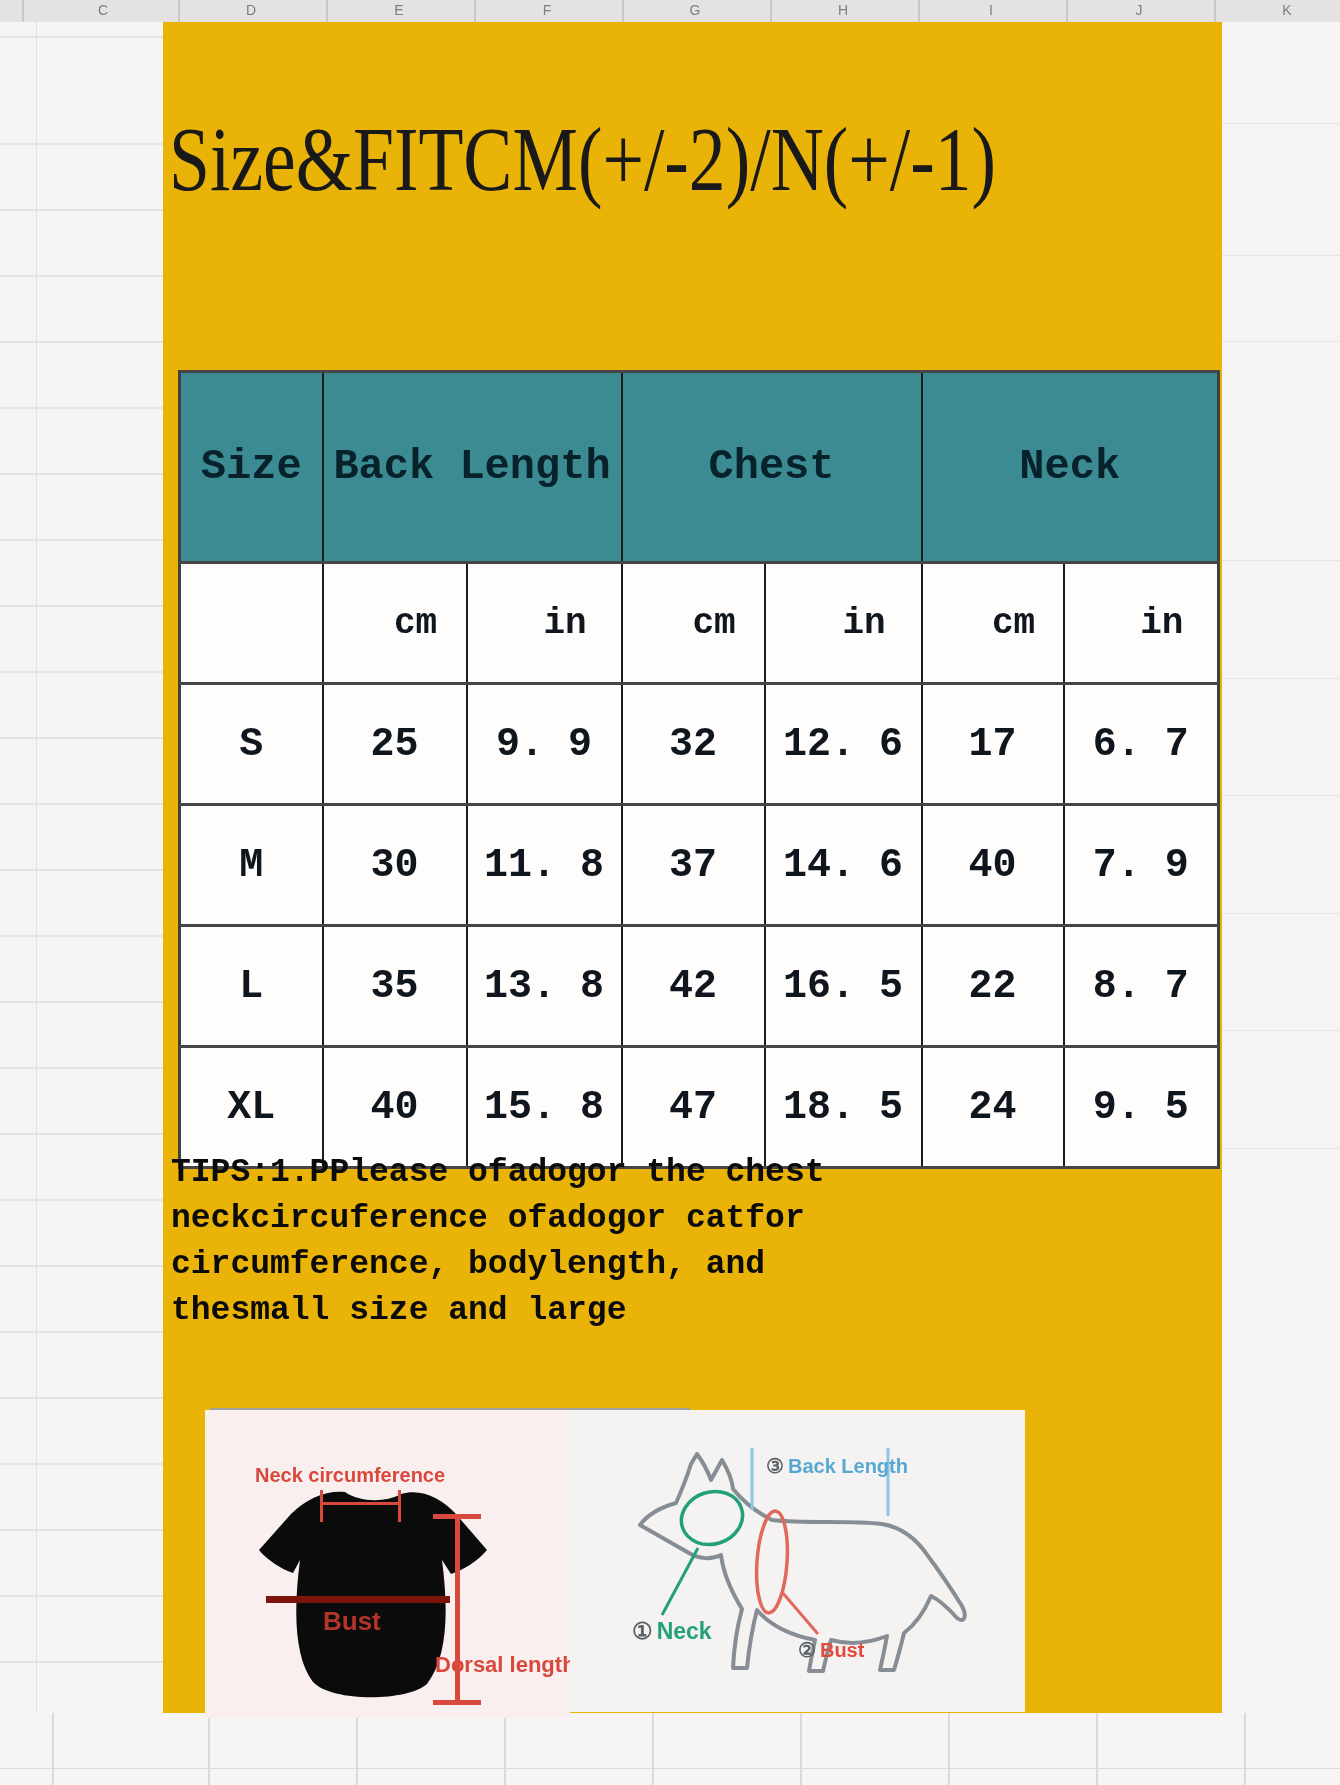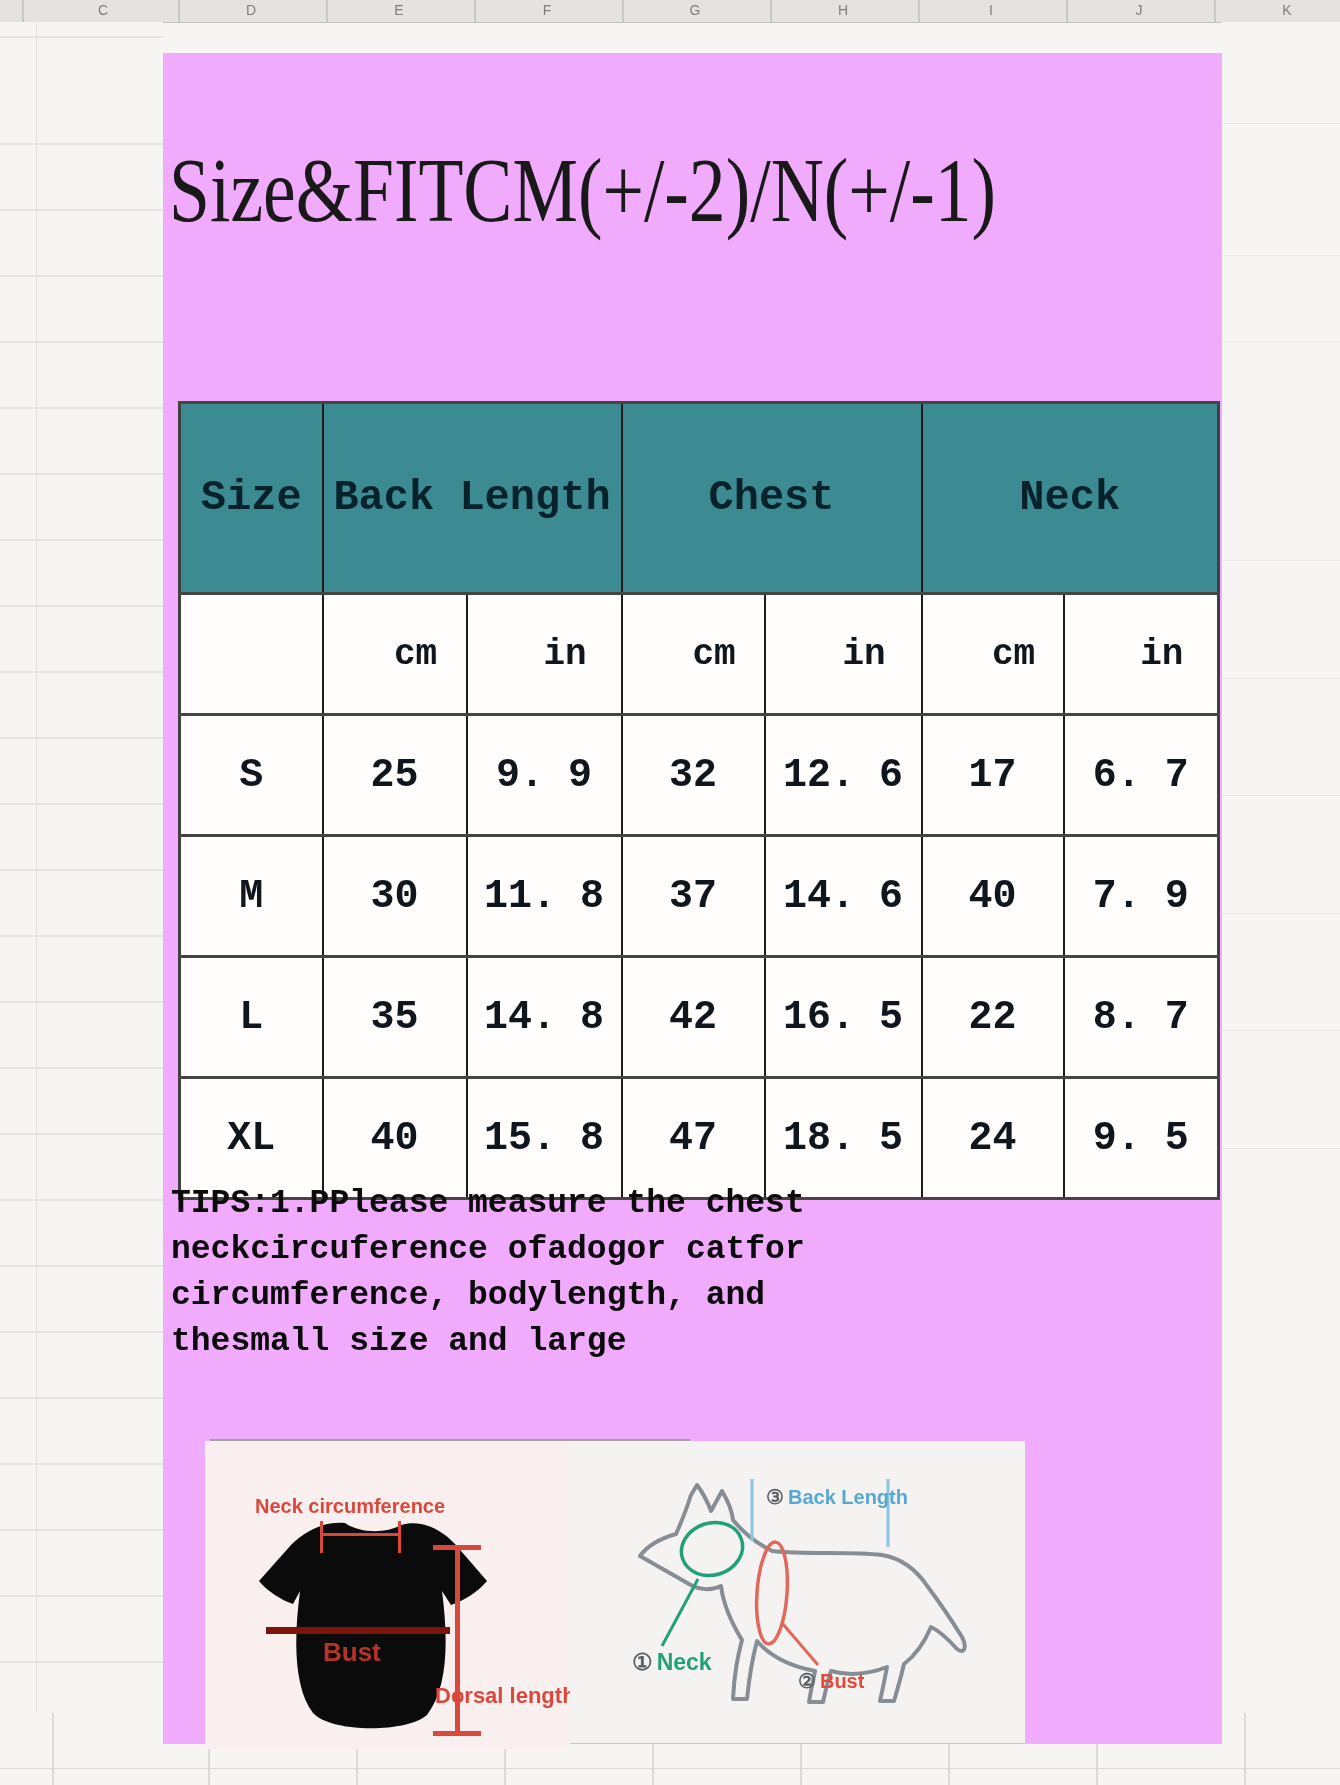--- a/index.html
+++ b/index.html
@@ -32,22 +32,21 @@
   }
   .gutter-right .hline{position:absolute;left:0;width:100%;height:1px;background:#e7e6e4;}
   .gutter-bottom{
     left:0;top:1713px;width:1340px;height:72px;
     background-image:repeating-linear-gradient(90deg,transparent 0 146px,#dbdad8 146px 148px);
     background-position:62px 0;
   }
   .gutter-bottom .hline{position:absolute;left:0;top:55px;width:100%;height:1px;background:#dbdad8;}
   .content{
     position:absolute;left:163px;top:22px;width:1059px;height:1691px;
-    background:#f0abfc;
-    margin-top:31px;
+    background:#eab308;
   }
   
   .title{
     position:absolute;left:6px;top:84px;
     font-family:"Liberation Serif",serif;font-weight:400;
     font-size:92px;color:#191919;letter-spacing:0px;
     transform:scaleX(0.80);transform-origin:left top;white-space:nowrap;
   }
   
   table.sizes{
@@ -164,40 +163,40 @@
         <td class="val">30</td>
         <td class="val">11. 8</td>
         <td class="val">37</td>
         <td class="val">14. 6</td>
         <td class="val">40</td>
         <td class="val">7. 9</td>
       </tr>
       <tr>
         <td class="val">L</td>
         <td class="val">35</td>
-        <td class="val">14. 8</td>
+        <td class="val">13. 8</td>
         <td class="val">42</td>
         <td class="val">16. 5</td>
         <td class="val">22</td>
         <td class="val">8. 7</td>
       </tr>
       <tr>
         <td class="val">XL</td>
         <td class="val">40</td>
         <td class="val">15. 8</td>
         <td class="val">47</td>
         <td class="val">18. 5</td>
         <td class="val">24</td>
         <td class="val">9. 5</td>
       </tr>
     </tbody>
       </table>
 
     <div class="tips">
-      <div>TIPS:1.PPlease measure the chest</div>
+      <div>TIPS:1.PPlease ofadogor the chest</div>
       <div>neckcircuference ofadogor catfor</div>
       <div>circumference, bodylength, and</div>
       <div>thesmall size and large</div>
     </div>
 
     <div class="guide">
       <div class="gray-streak"></div>
 
       <div class="panel-shirt">
         <svg width="365" height="308" viewBox="0 0 365 308">

